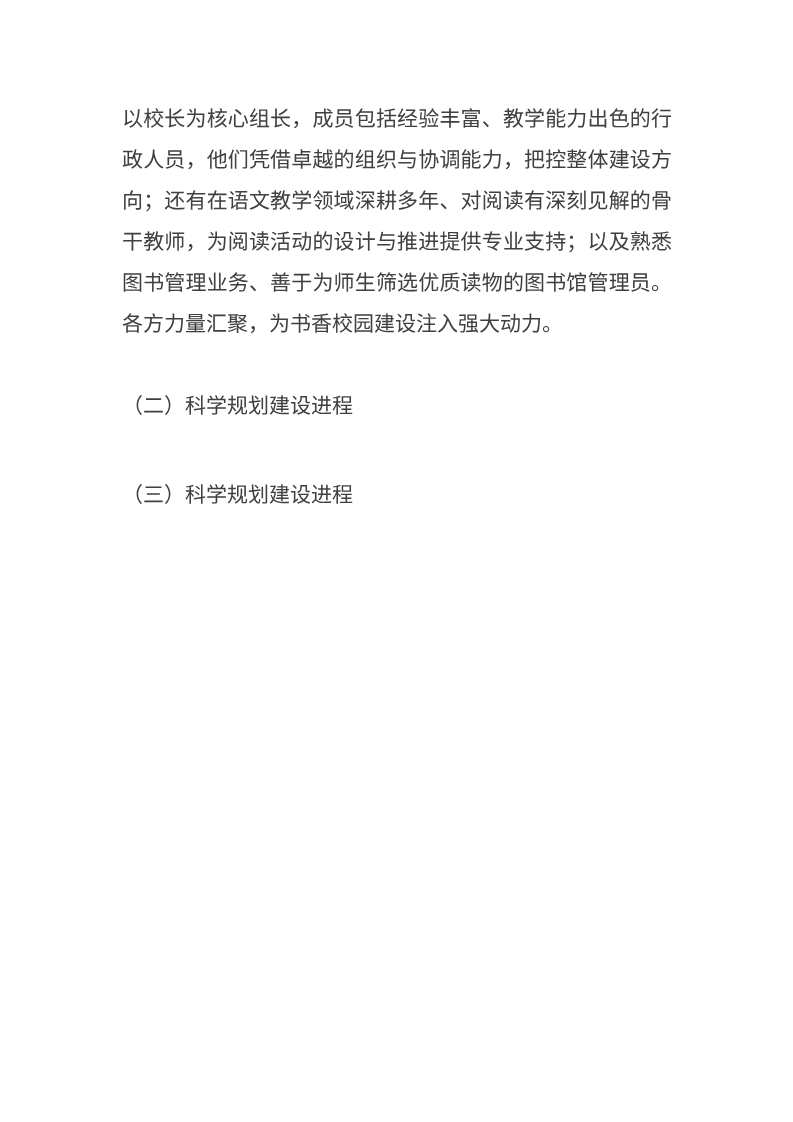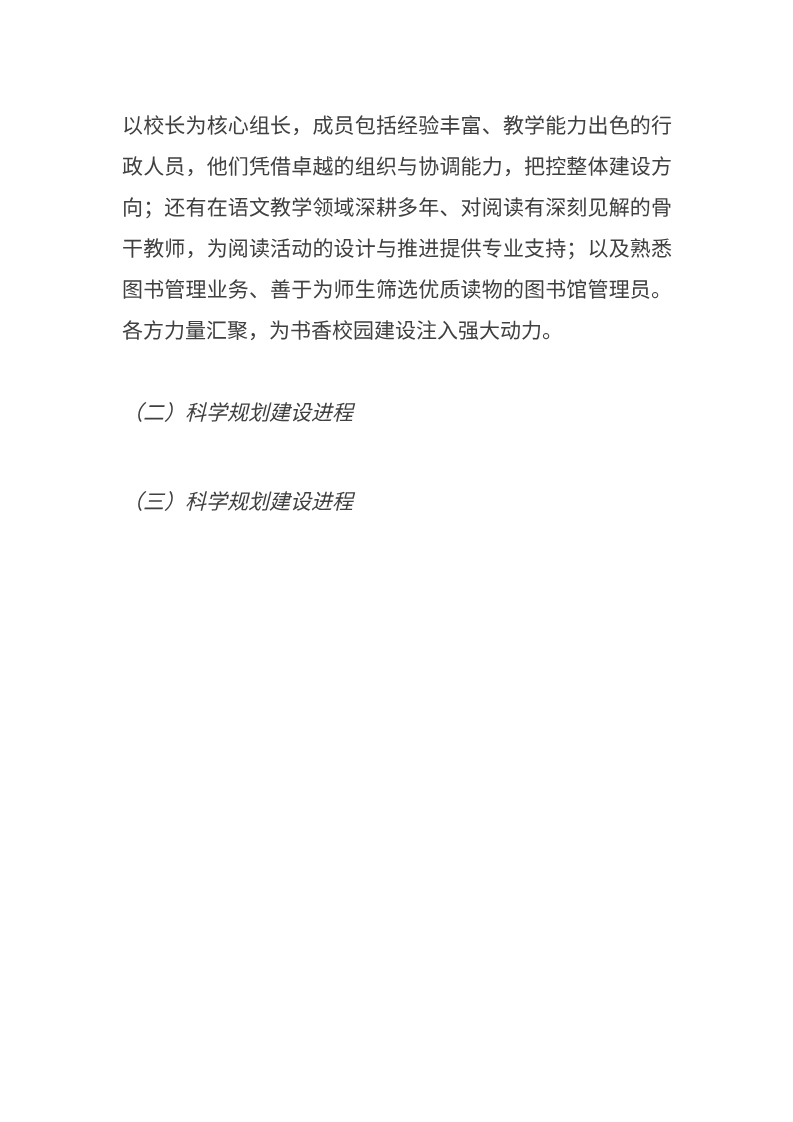--- a/index.html
+++ b/index.html
@@ -17,29 +17,28 @@
     box-sizing: border-box;
     padding: 95px 121px 0 122px;
     overflow: hidden;
     font-family: "Liberation Serif", "DejaVu Serif", serif;
     font-size: 21px;
     line-height: 41px;
     color: #404040;
     -webkit-font-smoothing: antialiased;
   }
   .para {
-    margin: 11px 0 41px 0;
+    margin: 4px 0 41px 0;
     text-align: justify;
     text-justify: inter-ideograph;
   }
   .heading {
     margin: 0 0 48px 0;
     text-align: left;
     white-space: nowrap;
-    font-style: italic;
   }
   .para:last-child {
     margin-bottom: 0;
   }
 </style>
 </head>
 <body>
 
 <div class="page">
   <div class="para">以校长为核心组长，成员包括经验丰富、教学能力出色的行政人员，他们凭借卓越的组织与协调能力，把控整体建设方向；还有在语文教学领域深耕多年、对阅读有深刻见解的骨干教师，为阅读活动的设计与推进提供专业支持；以及熟悉图书管理业务、善于为师生筛选优质读物的图书馆管理员。各方力量汇聚，为书香校园建设注入强大动力。</div>

